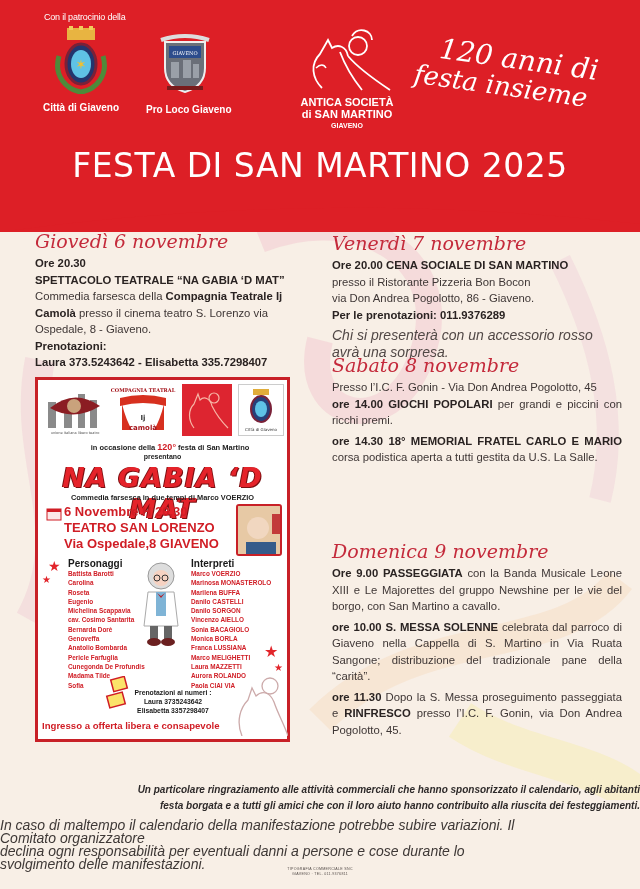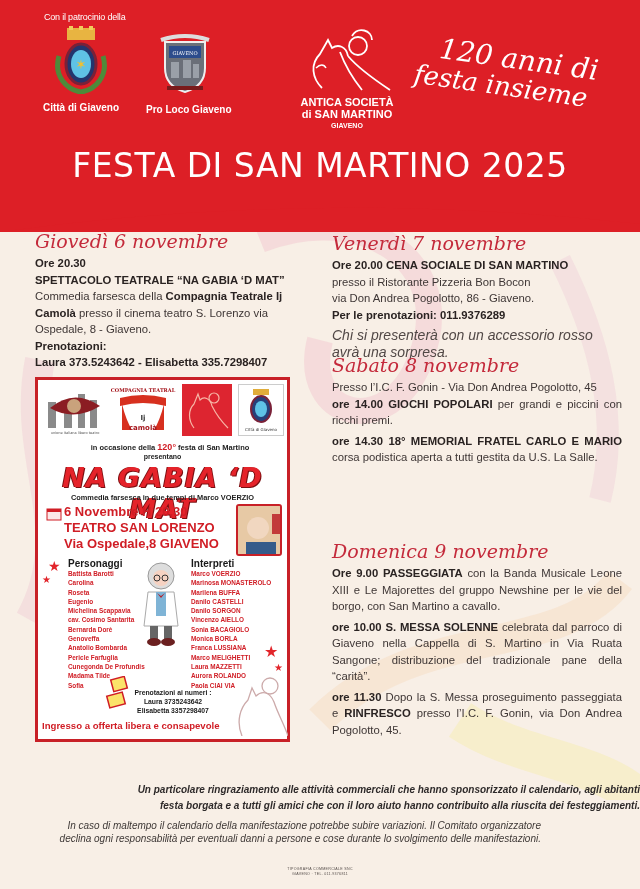--- a/index.html
+++ b/index.html
@@ -86,21 +86,21 @@
   .p-cast { position: absolute; top: 178px; font-size: 6.4px; line-height: 9.3px; color: #d01d25; font-weight: bold; }
   .p-cast .hdr { color: #1a1a1a; font-size: 10px; line-height: 11px; }
   .p-cast-left { left: 30px; }
   .p-cast-right { left: 153px; }
   .p-prof { position: absolute; left: 98px; top: 180px; width: 50px; height: 88px; }
   .p-booking { position: absolute; left: 70px; top: 308px; width: 130px; text-align: center; font-size: 6.8px; font-weight: bold; color: #1a1a1a; line-height: 9px; }
   .p-ingresso { position: absolute; left: 4px; top: 340px; font-size: 9.6px; font-weight: bold; color: #d01d25; }
   .p-star { position: absolute; color: #e2252b; }
   
   .thanks { position: absolute; left: 0; top: 782px; width: 640px; text-align: right; font-style: italic; font-weight: bold; font-size: 10px; line-height: 16px; color: #2e2a2a; }
-  .disclaimer { position: absolute; left: 0; top: 819px; width: 541px; text-align: right; font-style: italic; font-size: 10px; line-height: 13px; color: #3e3836; }
+  .disclaimer { position: absolute; left: 0; top: 819px; width: 541px; text-align: left; font-style: italic; font-size: 14px; line-height: 13px; color: #3e3836; }
   .printer { position: absolute; left: 0; top: 867px; width: 640px; text-align: center; font-size: 3.6px; line-height: 5px; color: #554d4a; letter-spacing: 0.3px; }
 </style>
 </head>
 <body>
 
 <div class="page">
 
   <svg class="bg-swirl" style="left:0;top:200px" width="640" height="600" viewBox="0 0 640 600">
     <path d="M260 40 C 360 0, 460 60, 420 160 C 390 240, 300 220, 320 140" fill="none" stroke="#f3d3d6" stroke-width="26" opacity="0.7"></path>
     <path d="M40 160 C 20 260, 80 330, 30 420" fill="none" stroke="#f1d4d8" stroke-width="30" opacity="0.6"></path>

